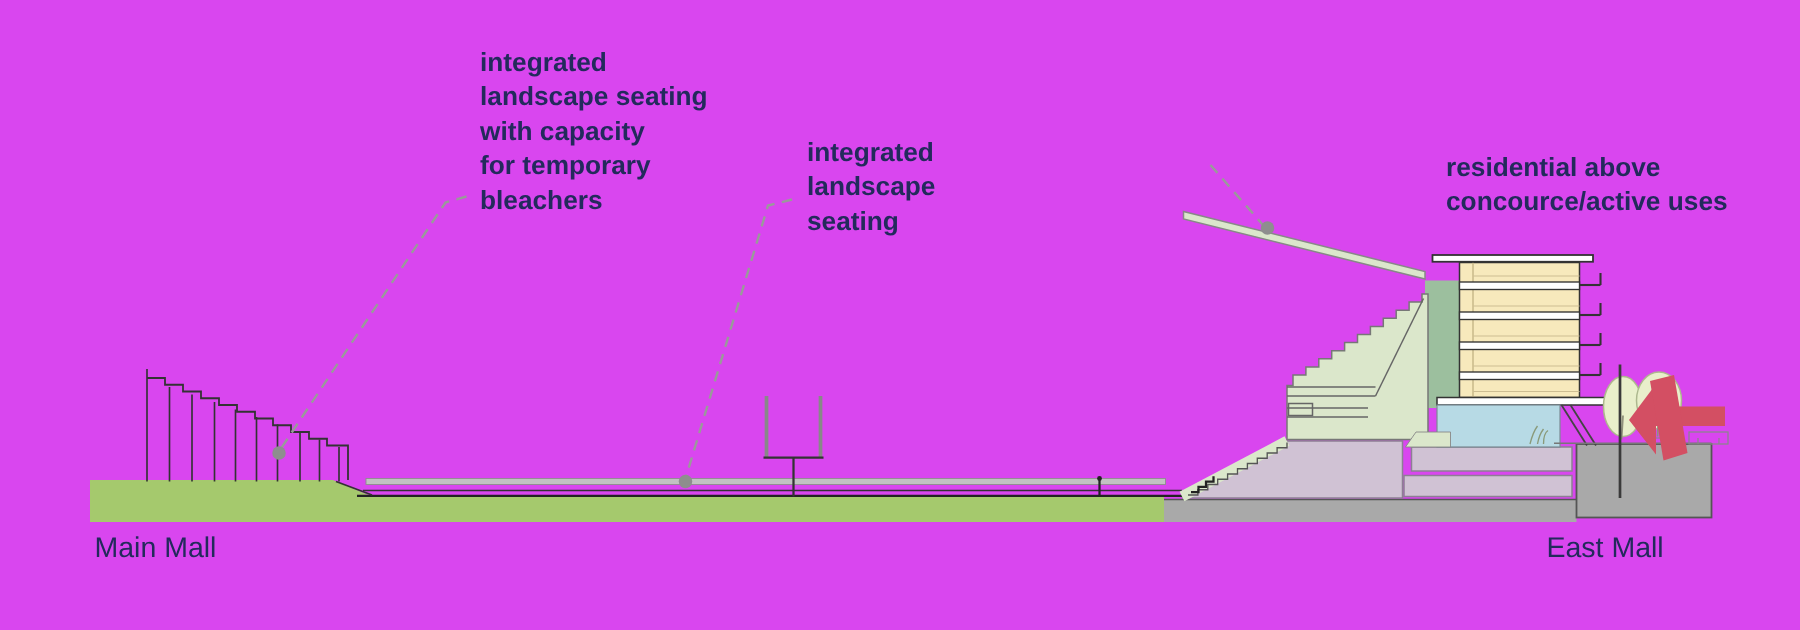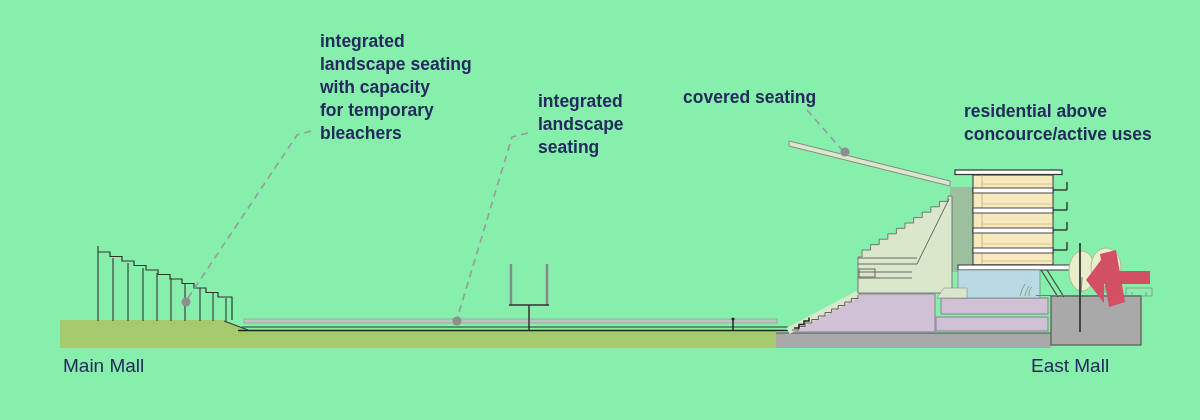--- a/index.html
+++ b/index.html
@@ -1,16 +1,16 @@
 <!DOCTYPE html>
 <html><head>
 <meta charset="utf-8">
 <style>
   html,body{margin:0;padding:0;background:#ffffff;}
-  .stage{position:relative;width:1200px;height:420px;background:#86efac;overflow:hidden;
+  .stage{position:relative;width:1200px;height:420px;background:#d946ef;overflow:hidden;
          font-family:"Liberation Sans", sans-serif;}
   .stage svg{position:absolute;left:0;top:0;}
   .ann{position:absolute;font-weight:bold;font-size:17.5px;line-height:23px;
        color:#232a5c;white-space:pre-line;}
   .mall{position:absolute;font-weight:normal;font-size:19px;color:#232a5c;text-align:right;}
 </style>
 </head>
 <body>
 
 <div class="stage">
@@ -162,19 +162,18 @@
   </svg>
 
   <div class="ann" style="left:320px;top:30px;">integrated
 landscape seating
 with capacity
 for temporary
 bleachers</div>
   <div class="ann" style="left:538px;top:90px;">integrated
 landscape
 seating</div>
-  <div class="ann" style="left:683px;top:86px;">covered seating</div>
   <div class="ann" style="left:964px;top:100px;">residential above
 concource/active uses</div>
 
   <div class="mall" style="left:63px;top:355px;">Main Mall</div>
   <div class="mall" style="left:1031px;top:355px;">East Mall</div>
 </div>
 
 </body></html>

